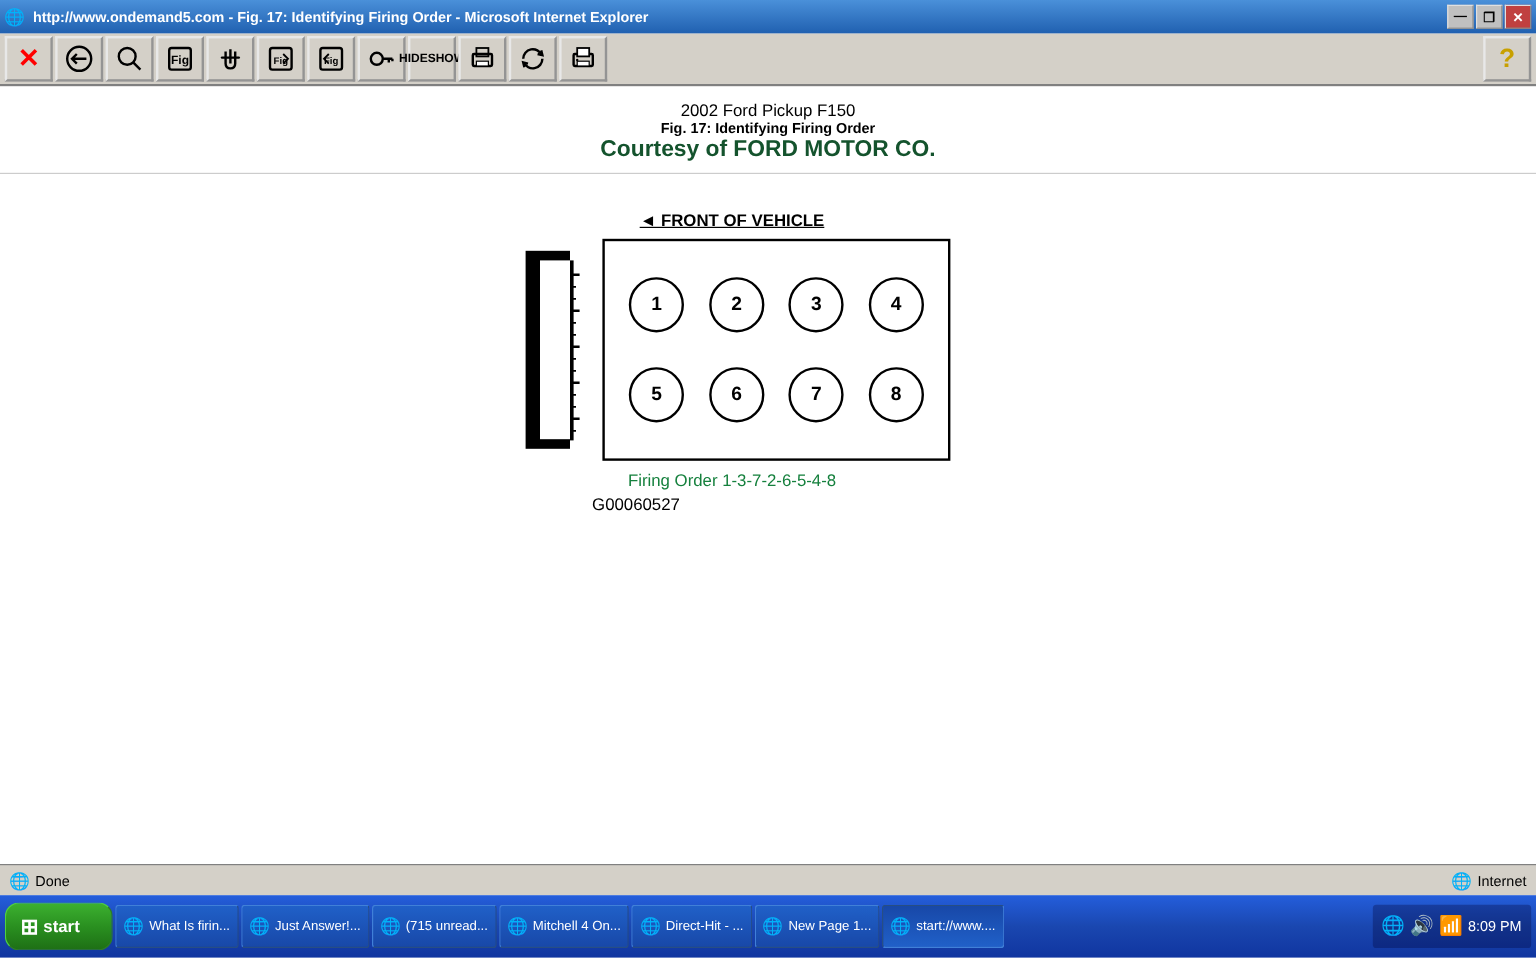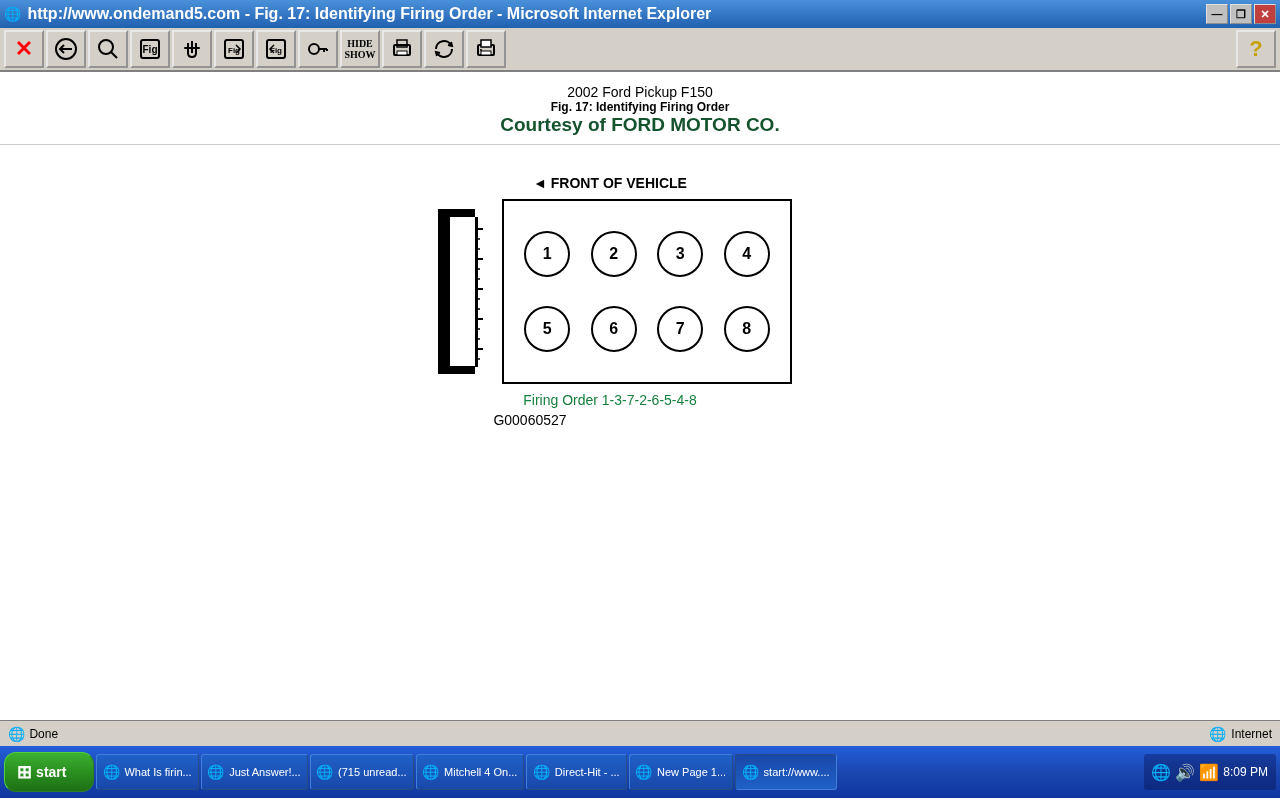--- a/index.html
+++ b/index.html
@@ -9,21 +9,21 @@
     .title-bar {
       height: 28px;
       background: linear-gradient(to bottom, #4a90d9 0%, #2060b0 100%);
       display: flex;
       align-items: center;
       padding: 0 4px;
       color: white;
       font-size: 12px;
       font-weight: bold;
     }
-    .title-bar-text { flex: 1; font-size: 16px; }
+    .title-bar-text { flex: 1; font-size: 12px; }
     .title-bar-buttons { display: flex; gap: 2px; }
     .title-btn {
       width: 22px; height: 20px;
       background: #c0c0c0;
       border: 1px outset #e0e0e0;
       display: flex; align-items: center; justify-content: center;
       font-size: 11px; cursor: pointer; color: #000;
     }
     .title-btn.close { background: #c04040; color: white; }
 
@@ -81,20 +81,21 @@
 
     .front-label {
       font-size: 14px;
       font-weight: bold;
       color: #000;
       margin-bottom: 8px;
       display: flex;
       align-items: center;
       gap: 6px;
       margin-left: -60px;
+      text-decoration: underline;
     }
 
     .engine-container {
       display: flex;
       align-items: center;
       gap: 0;
       margin-left: -60px;
     }
 
     
@@ -279,21 +280,21 @@
       </svg>
   </div>
   <div class="tool-btn">
     <svg width="24" height="24" viewBox="0 0 24 24">
         <circle cx="8" cy="12" r="5" fill="none" stroke="#000" stroke-width="2"></circle>
         <line x1="13" y1="12" x2="21" y2="12" stroke="#000" stroke-width="2"></line>
         <line x1="18" y1="12" x2="18" y2="15" stroke="#000" stroke-width="2"></line>
         <line x1="21" y1="12" x2="21" y2="14" stroke="#000" stroke-width="2"></line>
       </svg>
   </div>
-  <div class="tool-btn" style="font-size:10px; font-weight:bold; display:flex; flex-direction:column; align-items:center; justify-content:center; line-height:1.1;font-family:Liberation Serif, serif;">
+  <div class="tool-btn" style="font-size:10px; font-weight:bold; display:flex; flex-direction:row; align-items:center; justify-content:center; line-height:1.1;">
       <span>HIDE</span>
       <span>SHOW</span>
     </div>
   <div class="tool-btn">
     <svg width="24" height="24" viewBox="0 0 24 24">
         <rect x="4" y="8" width="16" height="10" rx="1" fill="none" stroke="#000" stroke-width="2"></rect>
         <rect x="7" y="3" width="10" height="7" fill="none" stroke="#000" stroke-width="1.5"></rect>
         <rect x="7" y="14" width="10" height="4" fill="white" stroke="#000" stroke-width="1"></rect>
       </svg>
   </div>

